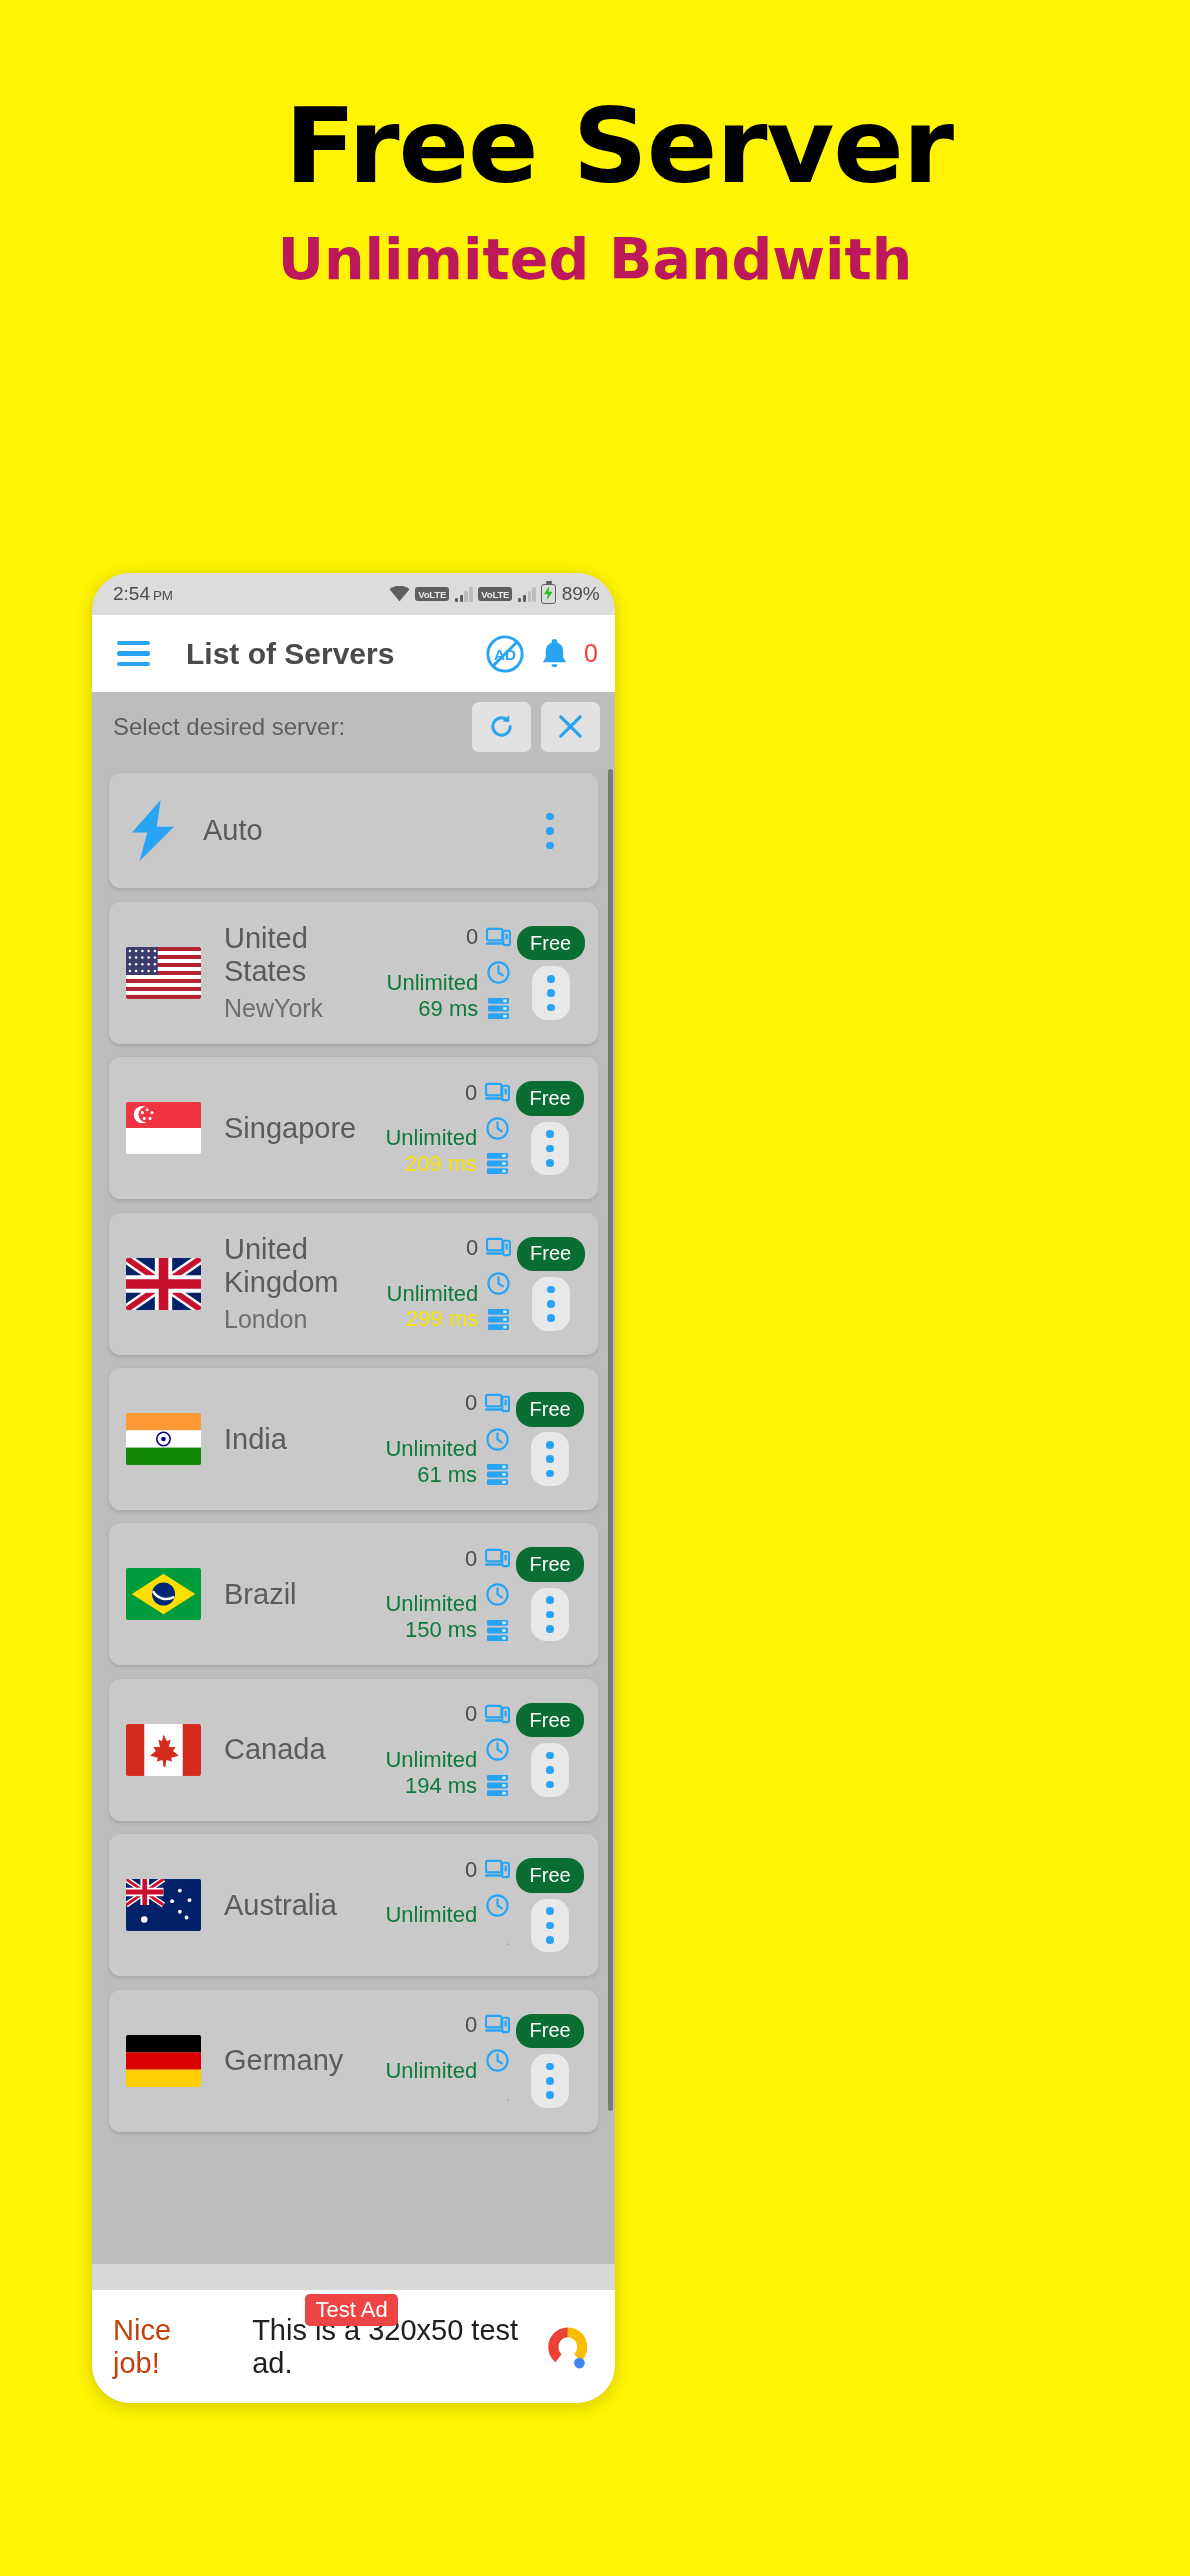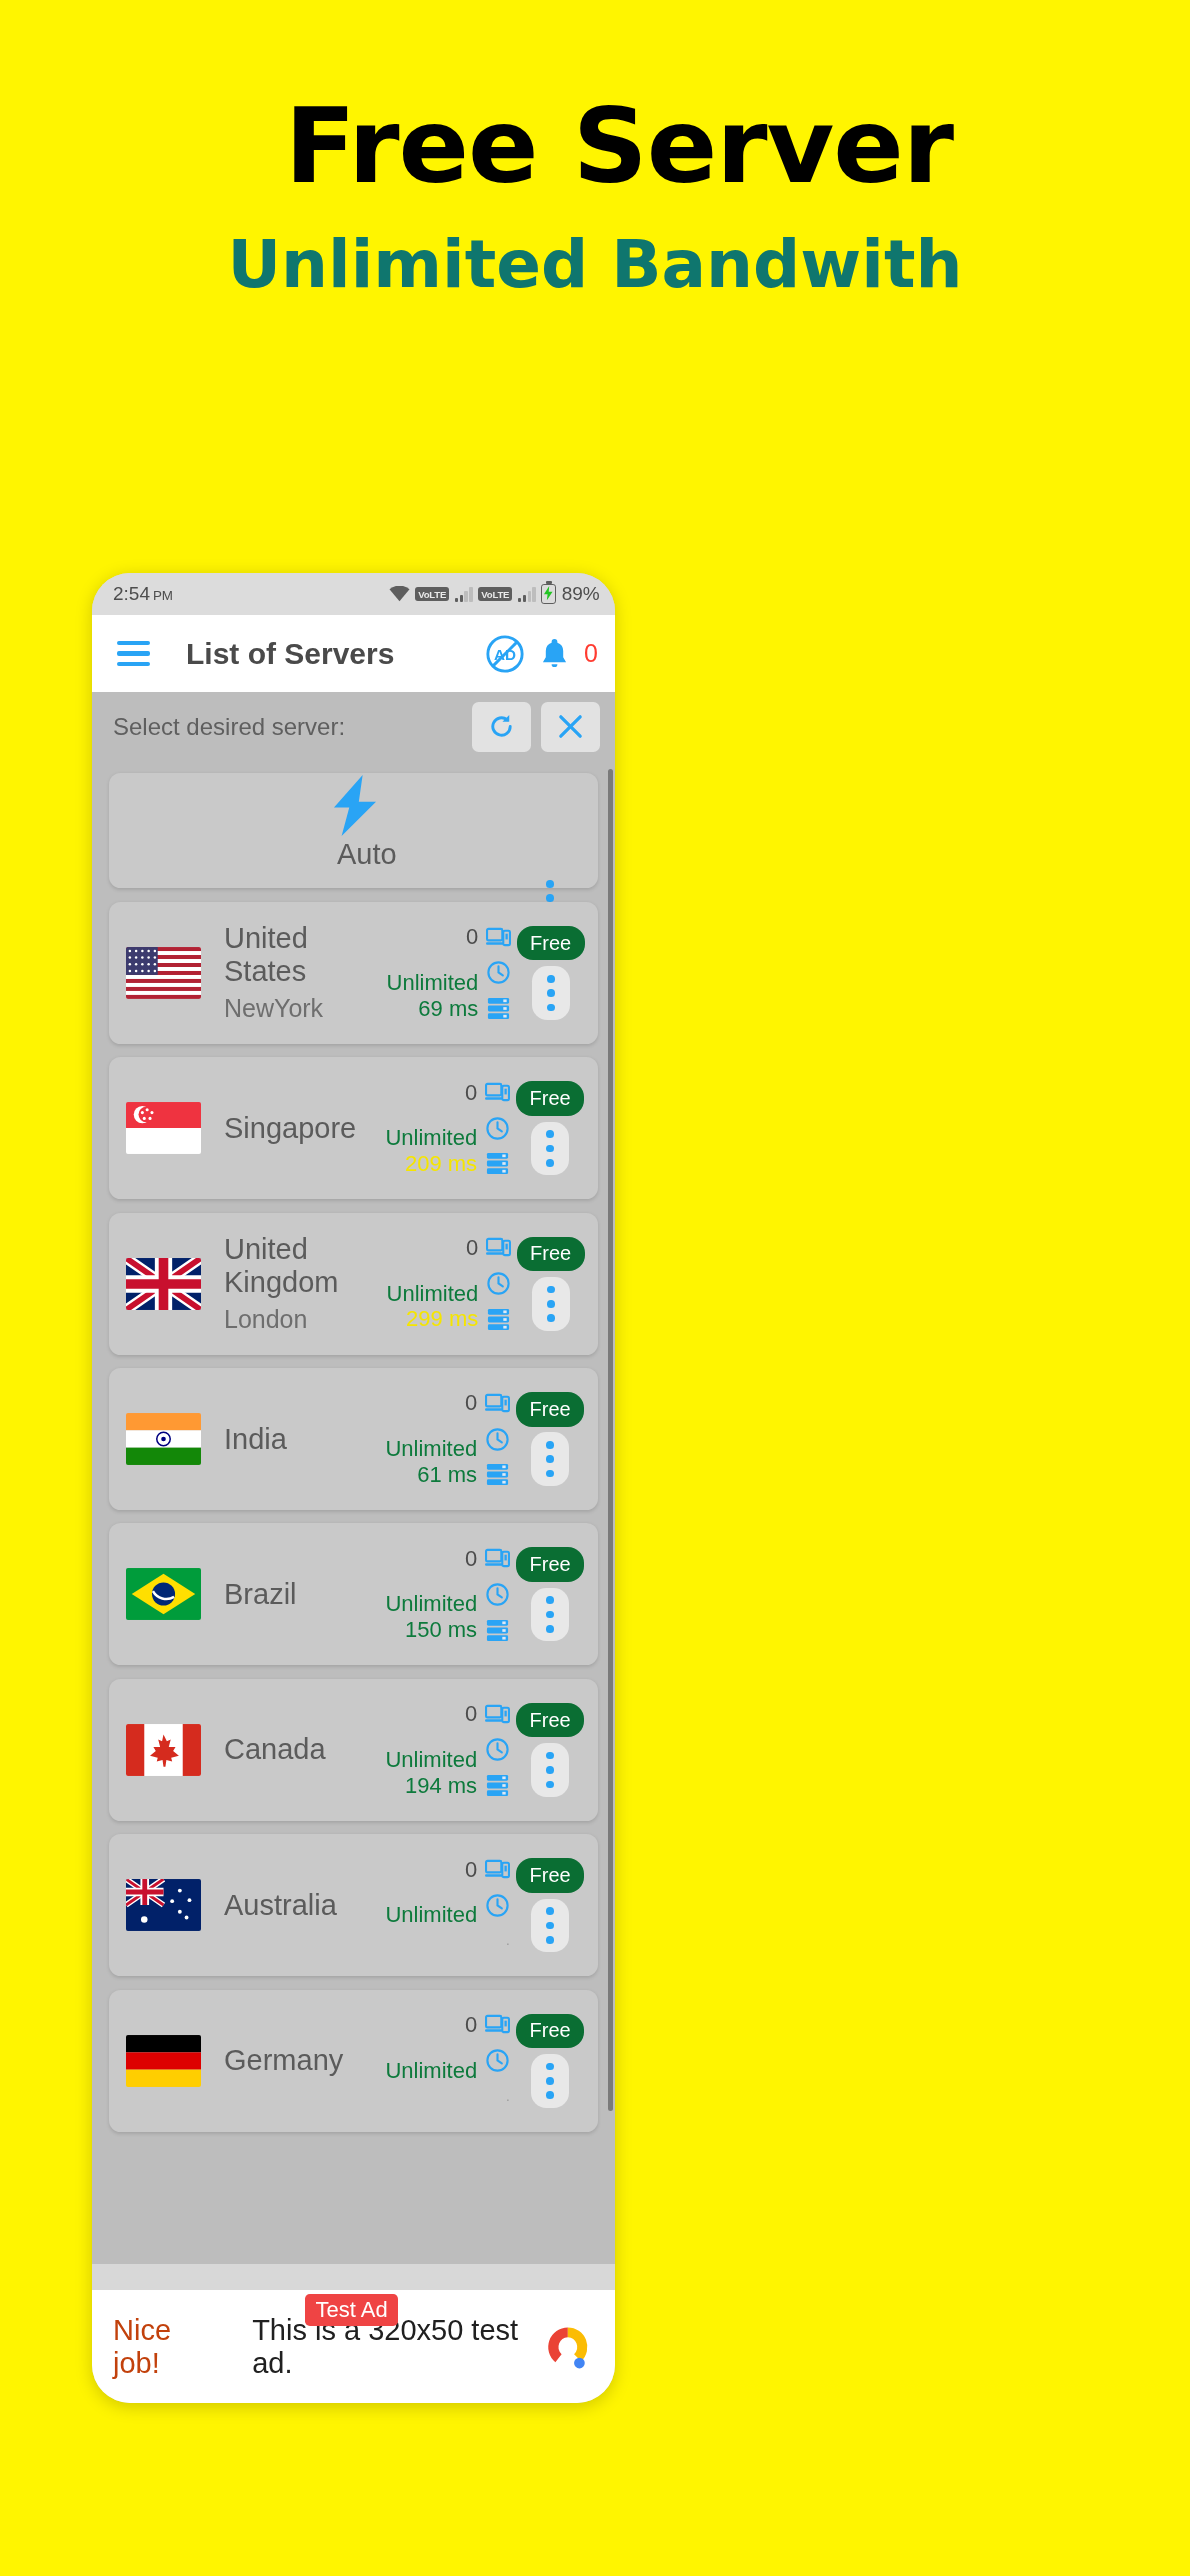--- a/index.html
+++ b/index.html
@@ -18,23 +18,23 @@
     font-size: 104px;
     font-weight: 800;
     letter-spacing: -1px;
     color: #000;
     line-height: 1.05;
     font-family: "DejaVu Sans", sans-serif;
     margin-left: 48px;
   }
   .promo-sub {
     margin-top: 25px;
-    font-size: 66px;
+    font-size: 57px;
     font-weight: 700;
-    color: #0f766e;
+    color: #be185d;
     font-family: "DejaVu Sans", sans-serif;
   }
 
   
   .phone {
     position: absolute;
     left: 92px; top: 573px;
     width: 523px; height: 1830px;
     background: #d8d8d8;
     border-radius: 38px;
@@ -105,21 +105,21 @@
   .row {
     position: relative;
     margin: 6.7px 17px 13.4px 17px;
     background: #c9c9c9;
     border-radius: 11.5px;
     height: 142px;
     display:flex; align-items:center;
     padding: 0 13.4px 0 17px;
     box-shadow: 0 1.9px 3.8px rgba(0,0,0,.13);
   }
-  .row.auto-row { height: 115px; flex-direction: column; }
+  .row.auto-row { height: 115px; }
 
   .flag { width: 75px; height: 52px; flex: 0 0 75px; border-radius: 1.9px; overflow:hidden; position:relative; }
   .bolt { width: 54px; flex: 0 0 54px; display:flex; justify-content:center; }
 
   .names { margin-left: 23px; display:flex; flex-direction:column; justify-content:center; gap: 5.8px; }
   .c-name { font-size: 29px; color: #5b5b5b; }
   .c-city { font-size: 25px; color: #6e6e6e; }
 
   .metrics { margin-left:auto; display:flex; flex-direction:column; align-items:flex-end; gap: 6.7px; padding-right: 5.8px; }
   .m-line { display:flex; align-items:center; gap: 7.7px; height: 29px; }

